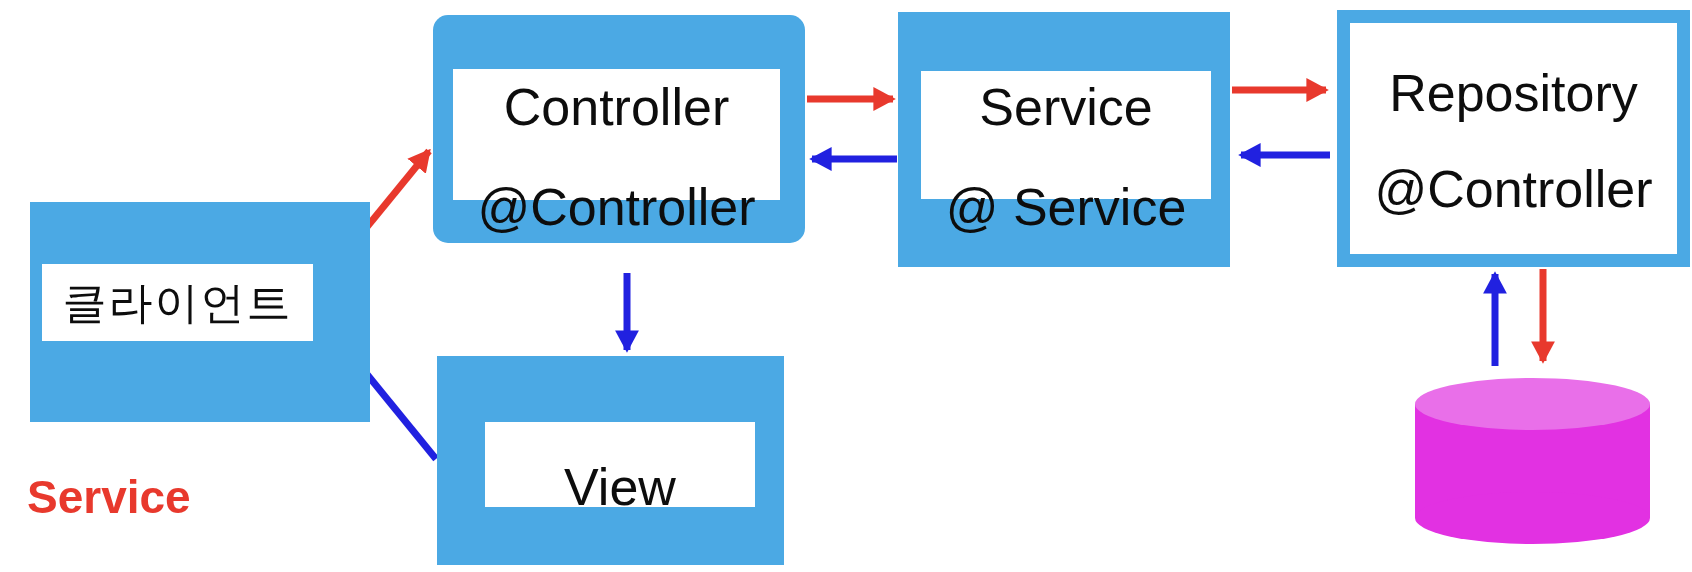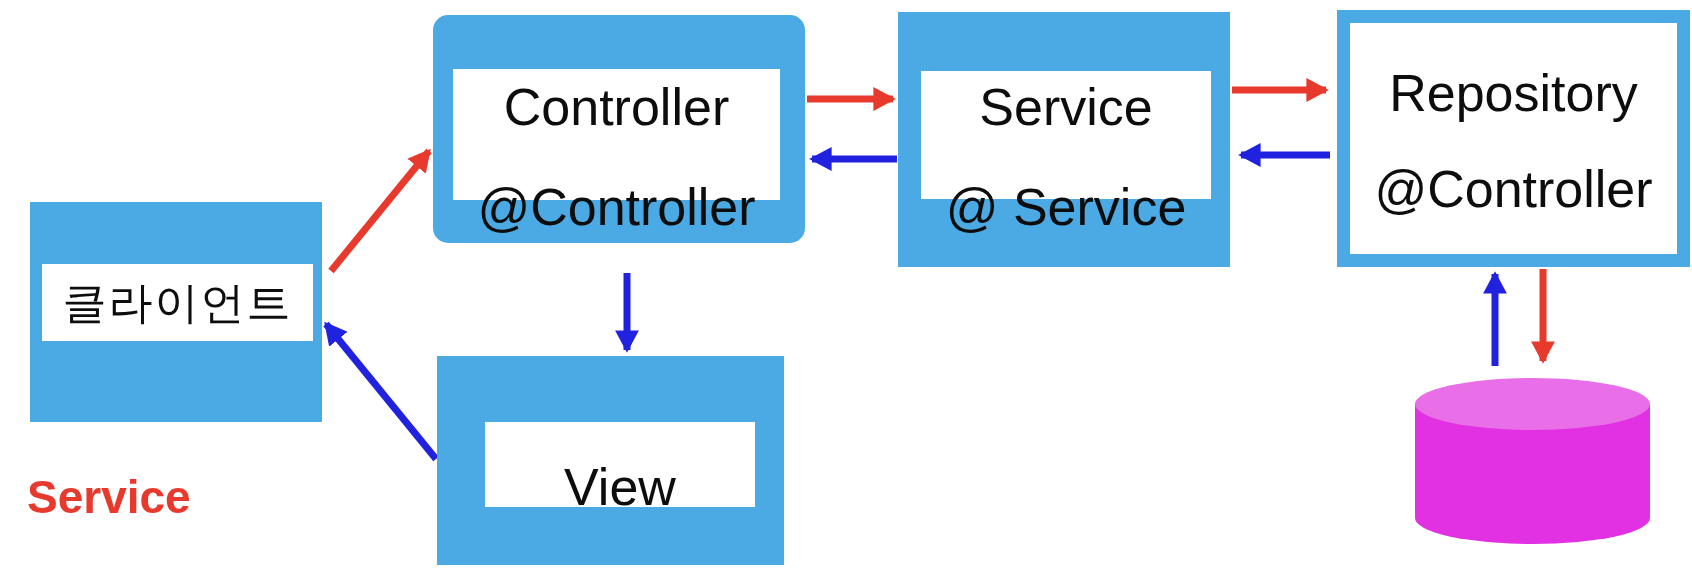--- a/index.html
+++ b/index.html
@@ -71,21 +71,21 @@
     <line class="edge blue" x1="436" y1="459" x2="326" y2="324" marker-end="url(#head-blue)"></line>
     <line class="edge blue" x1="627" y1="273" x2="627" y2="350" marker-end="url(#head-blue)"></line>
     <line class="edge red" x1="807" y1="99" x2="893" y2="99" marker-end="url(#head-red)"></line>
     <line class="edge blue" x1="897" y1="159" x2="812" y2="159" marker-end="url(#head-blue)"></line>
     <line class="edge red" x1="1232" y1="90" x2="1326" y2="90" marker-end="url(#head-red)"></line>
     <line class="edge blue" x1="1330" y1="155" x2="1241" y2="155" marker-end="url(#head-blue)"></line>
     <line class="edge blue" x1="1495" y1="366" x2="1495" y2="274" marker-end="url(#head-blue)"></line>
     <line class="edge red" x1="1543" y1="269" x2="1543" y2="361" marker-end="url(#head-red)"></line>
   </svg>
 
-  <div class="node" style="left:30px; top:202px; width:292px; height:220px;">
+  <div class="node" style="left:30px; top:202px; width:292px; height:220px;padding-left:48px;">
     <div class="label" style="left:12px; top:62px; width:271px; height:77px;">
       <div class="ln-k">클라이언트</div>
     </div>
   </div>
 
   <div class="node" style="left:433px; top:15px; width:372px; height:228px;border-radius:15px;">
     <div class="label" style="left:20px; top:54px; width:327px; height:131px;">
       <div class="ln">Controller</div>
       <div class="ln">@Controller</div>
     </div>

